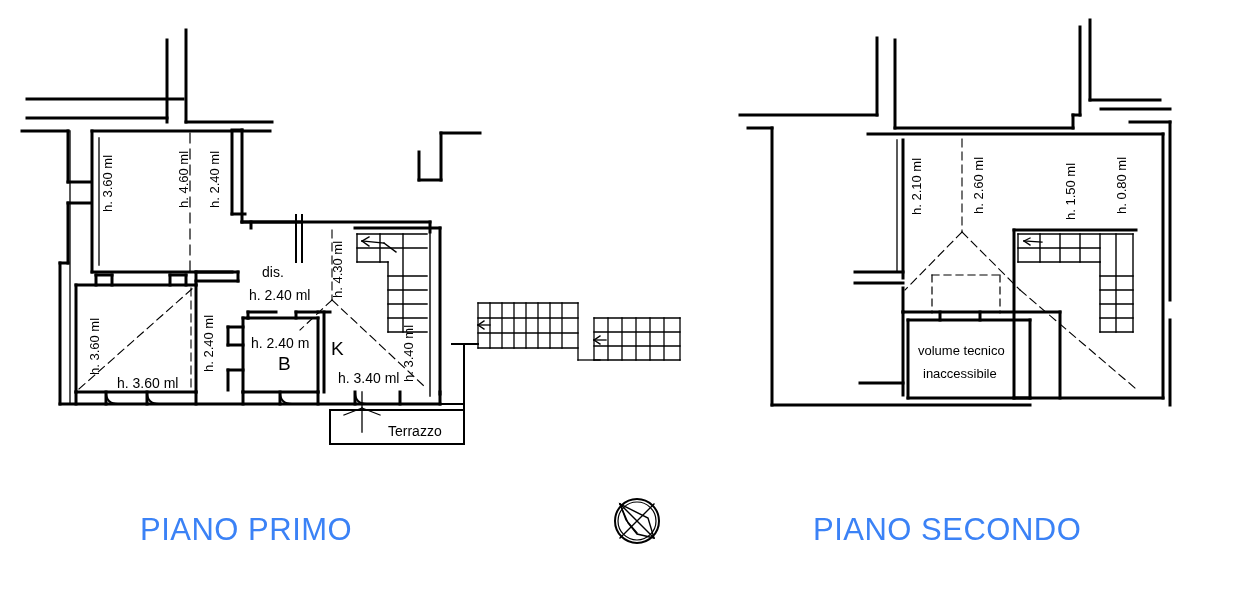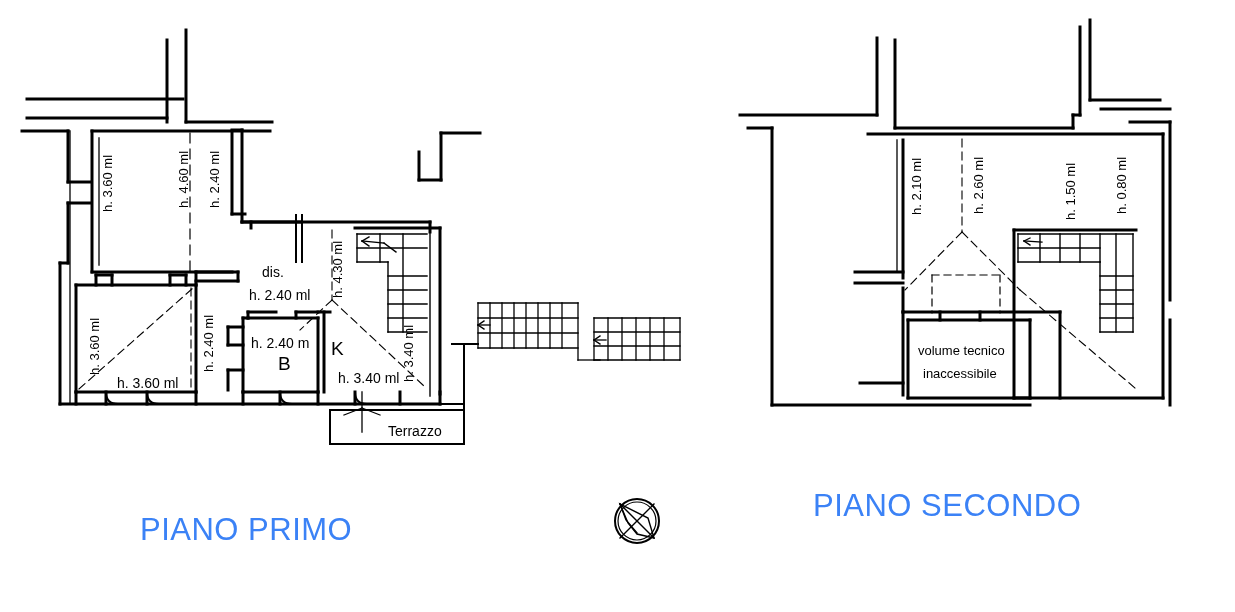--- a/index.html
+++ b/index.html
@@ -29,21 +29,21 @@
   }
   .caption {
     position: absolute;
     font-family: "Liberation Sans", sans-serif;
     font-size: 31px;
     letter-spacing: 0.5px;
     color: #3b82f6;
     white-space: nowrap;
   }
   #caption-primo { left: 140px; top: 512px; }
-  #caption-secondo { left: 813px; top: 488px; text-align: center; }
+  #caption-secondo { left: 813px; top: 512px; text-align: center; }
 </style>
 </head>
 <body>
 
 <div id="sheet">
 
   <svg class="plan" viewBox="0 0 1235 612">
     <g fill="none" stroke="#000000" stroke-linecap="square" stroke-linejoin="miter">
 
       <g>

